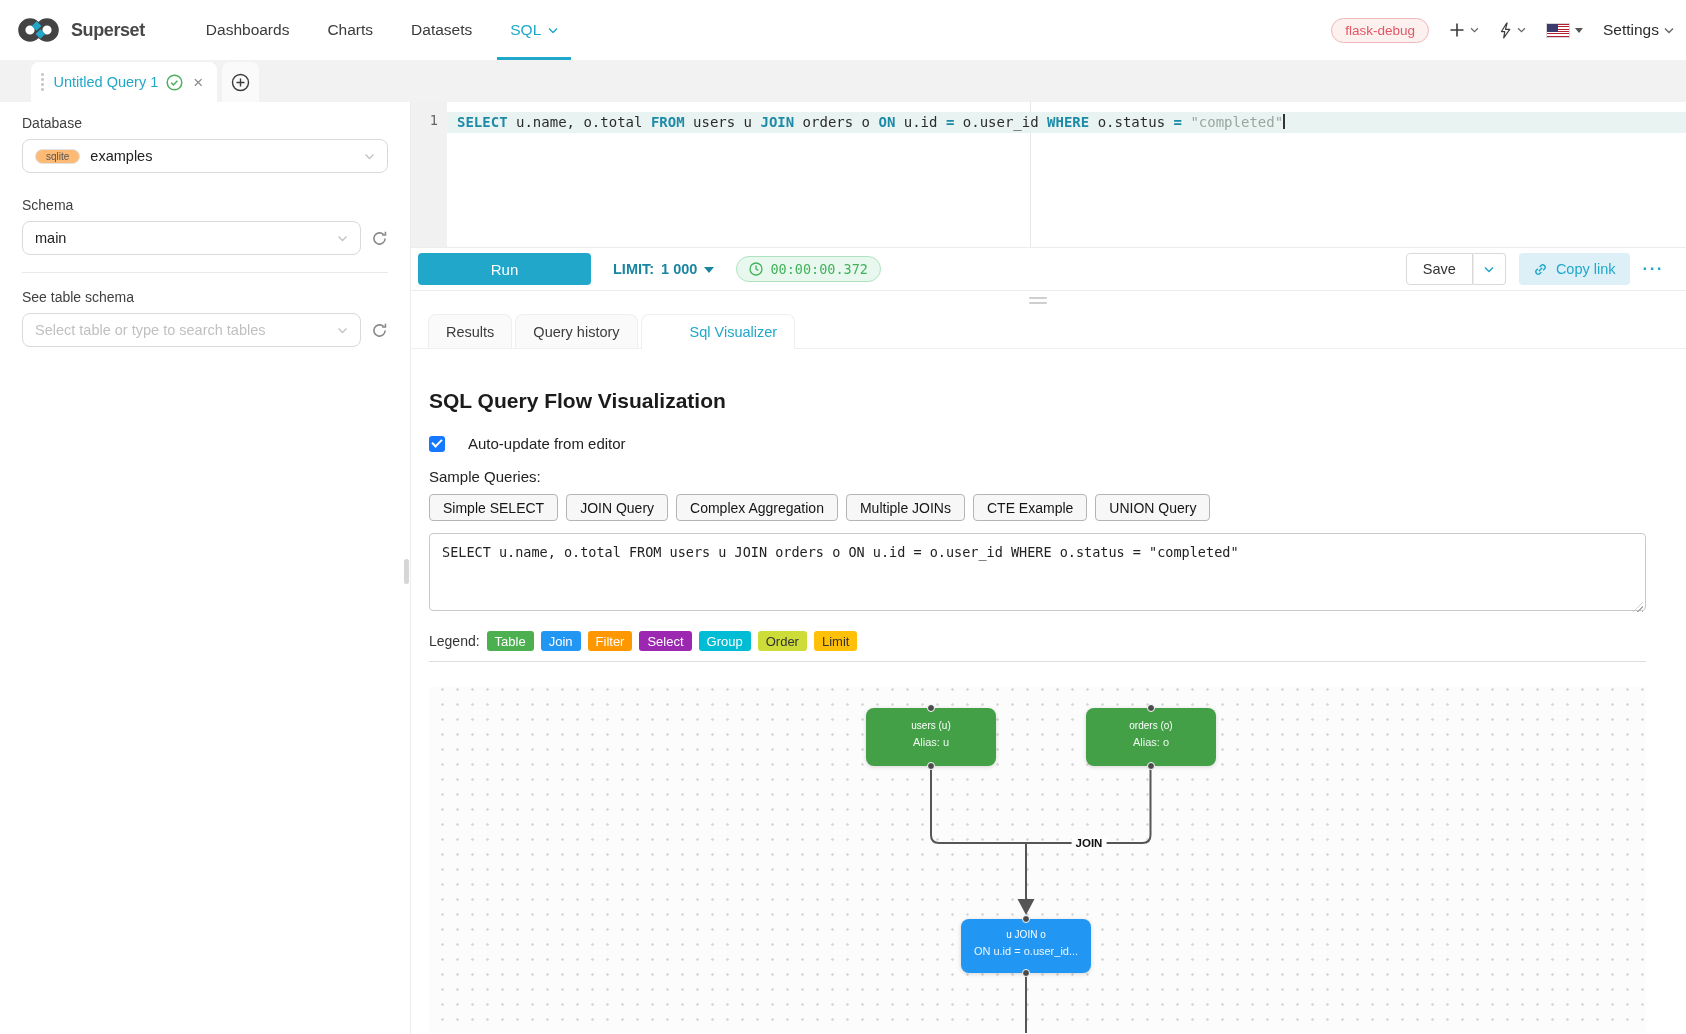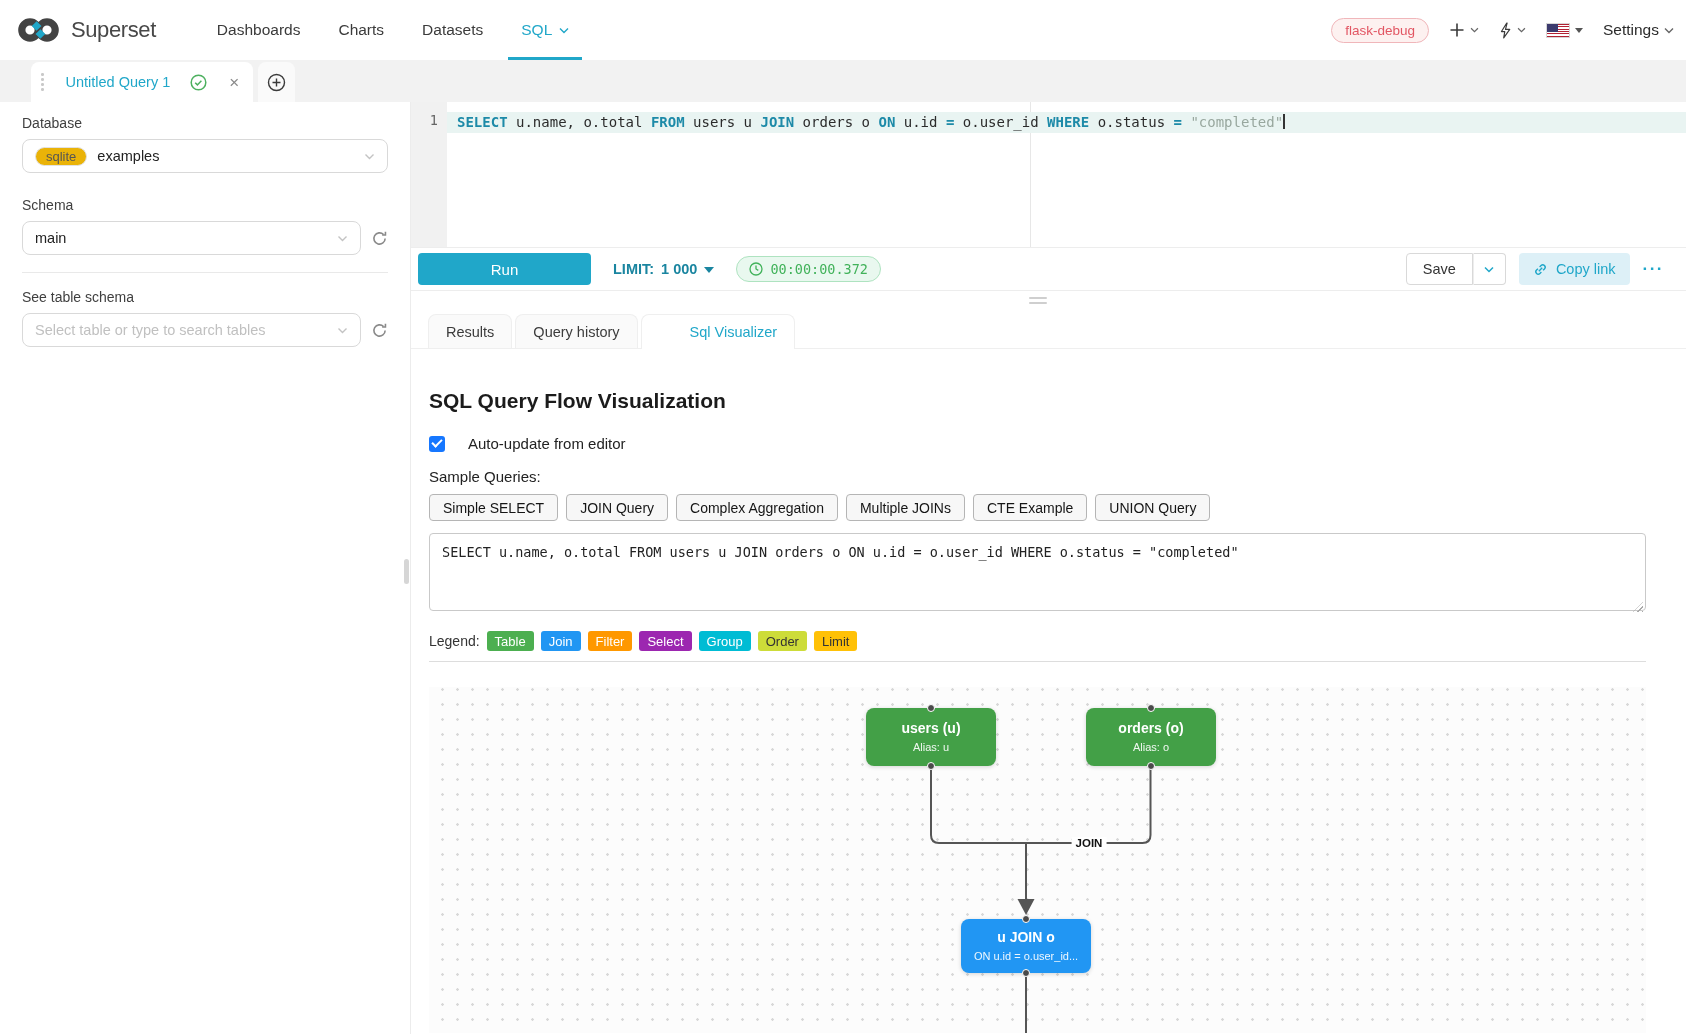--- a/index.html
+++ b/index.html
@@ -3,58 +3,58 @@
 <meta charset="utf-8">
 <style>
   * { margin:0; padding:0; box-sizing:border-box; }
   html,body { width:1686px; height:1034px; background:#fff; overflow:hidden;
     font-family:"Liberation Sans", sans-serif; -webkit-font-smoothing:antialiased; }
 
   
   .navbar { position:absolute; top:0; left:0; width:1686px; height:60px; background:#fff;
     display:flex; align-items:center; z-index:5; }
   .brand { margin-left:16px; display:flex; align-items:center; gap:9px; }
-  .brand-text { font-size:22px; font-weight:400; color:#484848; letter-spacing:-0.4px; }
+  .brand-text { font-size:18px; font-weight:700; color:#484848; letter-spacing:-0.4px; }
   .nav-items { display:flex; margin-left:42px; height:60px; }
   .nav-item { display:flex; align-items:center; padding:0 19px; font-size:15.5px; color:#3b3b3b; cursor:pointer; }
   .nav-item.active { color:#20a7c9; position:relative; }
   .nav-item.active::after { content:""; position:absolute; left:6px; right:6px; bottom:0; height:3px; background:#20a7c9; }
   .nav-item .chev { margin-left:7px; color:#20a7c9; }
   .nav-right { margin-left:auto; display:flex; align-items:center; gap:20px; padding-right:12px; }
   .env-badge { height:25px; display:flex; align-items:center; padding:0 13px; border-radius:13px;
     background:#fdf1f0; border:1px solid #f0b6ba; color:#e25663; font-size:13.5px; }
   .icon-group { display:flex; align-items:center; gap:5px; color:#3b3b3b; cursor:pointer; }
   .chev { display:inline-flex; color:#666; }
   .flag { width:24px; height:15px; position:relative; border:1px solid #d7d7d7;
     background:repeating-linear-gradient(180deg,#b22234 0 1.16px,#fff 1.16px 2.32px); }
   .flag::before { content:""; position:absolute; left:0; top:0; width:11px; height:8px; background:#3c3b6e; }
   .caret-solid { width:0; height:0; border-left:4.5px solid transparent; border-right:4.5px solid transparent; border-top:5px solid #555; }
   .settings-label { font-size:15.5px; color:#2b2b2b; }
 
   
   .tabstrip { position:absolute; top:60px; left:0; width:1686px; height:42px; background:#f2f2f2;
     display:flex; align-items:flex-end; }
   .qtab { margin-left:31px; height:40px; min-width:178px; background:#fff; border-radius:8px 8px 0 0;
-    display:flex; align-items:center; padding:0 14px 0 10px; gap:20px; cursor:pointer;justify-content:space-between; }
+    display:flex; align-items:center; padding:0 14px 0 10px; gap:8px; cursor:pointer;justify-content:space-between; }
   .drag-dots { display:flex; flex-direction:column; gap:2.5px; margin-right:2px; }
   .drag-dots i { width:2.5px; height:2.5px; border-radius:50%; background:#c9c9c9; }
   .qtab-title { color:#20a7c9; font-size:14.5px; }
   .qtab-close { color:#8a8a8a; font-size:17px; line-height:1; margin-left:2px; cursor:pointer; }
   .plus-tab { margin-left:5px; width:37px; height:40px; background:#fafafa; border-radius:8px 8px 0 0;
     display:flex; align-items:center; justify-content:center; cursor:pointer; }
 
   
   .sidebar { position:absolute; top:102px; left:0; width:411px; height:932px; background:#fff;
     border-right:1px solid #ececec; padding:13px 22px 0 22px; }
   .sb-label { font-size:14px; color:#3f3f3f; margin-bottom:8px; }
   .select { height:34px; border:1px solid #d9d9d9; border-radius:8px; background:#fff;
     display:flex; align-items:center; padding:0 12px; gap:10px; font-size:14.5px; color:#222; cursor:pointer; }
   .select .chev { margin-left:auto; color:#c3c3c3; }
-  .engine-pill { background:#eab308; border:1px solid #e2e2e2; border-radius:11px; padding:1px 10px;
-    font-size:13px; color:#555; }
+  .engine-pill { background:#fdba74; border:1px solid #e2e2e2; border-radius:11px; padding:1px 10px;
+    font-size:10px; color:#555; }
   .placeholder { color:#c0c0c0; }
   .with-refresh { display:flex; align-items:center; gap:10px; }
   .with-refresh .select { flex:1; }
   .refresh { color:#8a8a8a; display:flex; cursor:pointer; }
   .sb-divider { border-top:1px solid #e9e9e9; margin:17px 0 16px; }
   .mt24 { margin-top:24px; }
   .split-handle { position:absolute; left:404px; top:559px; width:5px; height:25px; border-radius:3px; background:#d6d6d6; z-index:6; cursor:col-resize; }
 
   
   .editor { position:absolute; left:411px; top:102px; width:1275px; height:145px; background:#fff; }
@@ -119,21 +119,21 @@
 
   
   .canvas { position:relative; width:1217px; height:346px; margin-top:25px; background:#fcfcfc; overflow:hidden;
     background-image:radial-gradient(#d8d8d8 1.1px, transparent 1.5px); background-size:15px 15px; background-position:6px 10px; }
   .edges { position:absolute; left:0; top:0; }
   .node { position:absolute; border-radius:8px; color:#fff; text-align:center;
     box-shadow:0 1px 4px rgba(0,0,0,.16); cursor:grab; }
   .node-users  { left:437px; top:21px;  width:130px; height:58px; }
   .node-orders { left:657px; top:21px;  width:130px; height:58px; }
   .node-join   { left:532px; top:232px; width:130px; height:54px; }
-  .node-title { font-size:14px; font-weight:700; margin-top:12px; }
+  .node-title { font-size:10px; font-weight:400; margin-top:12px; }
   .node-join .node-title { margin-top:10px; }
   .node-sub { font-size:11px; margin-top:5px; opacity:.92; }
   .handle { position:absolute; left:50%; width:8px; height:8px; margin-left:-4px; background:#4a4a4a;
     border:1.5px solid #fff; border-radius:50%; }
   .handle.top { top:-4px; } .handle.bottom { bottom:-4px; }
   .edge-label { position:absolute; left:660px; top:156px; transform:translate(-50%,-50%);
     background:#fff; padding:0 4px; font-size:11.5px; font-weight:600; color:#111; }
 </style>
 </head>
 <body>

